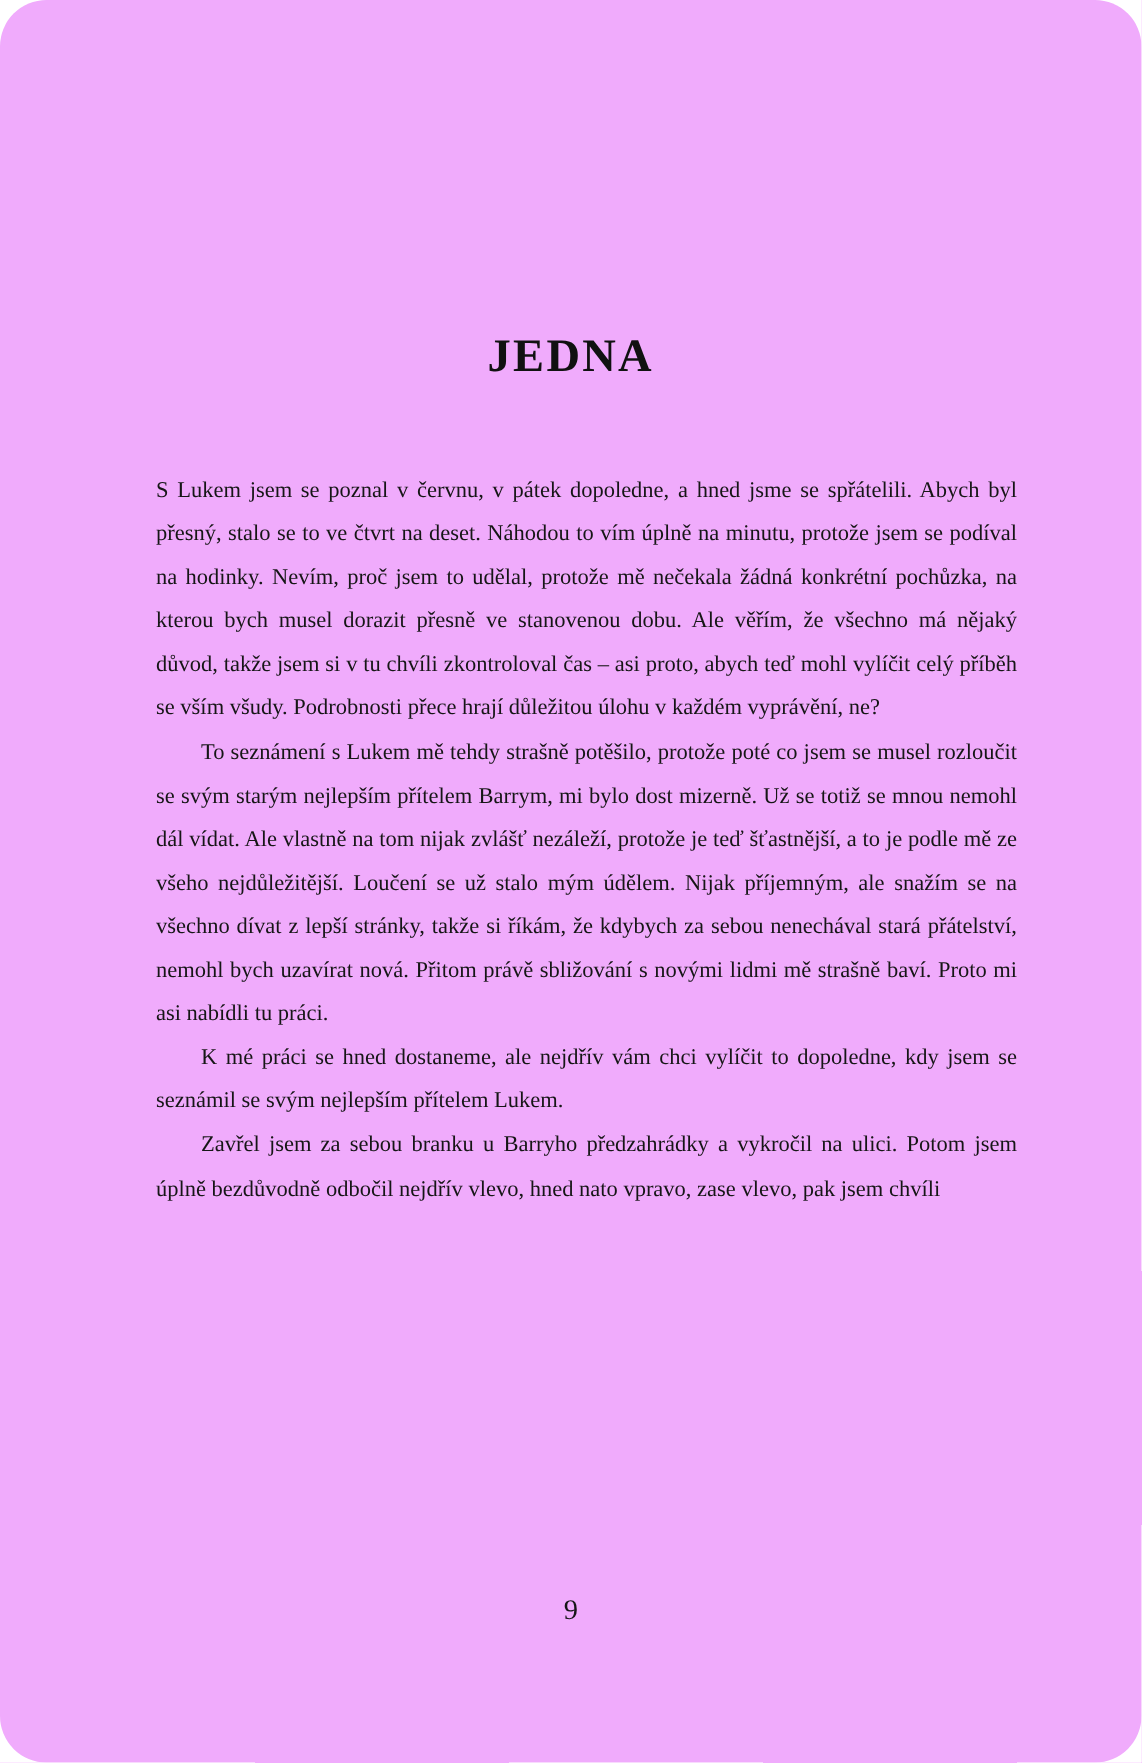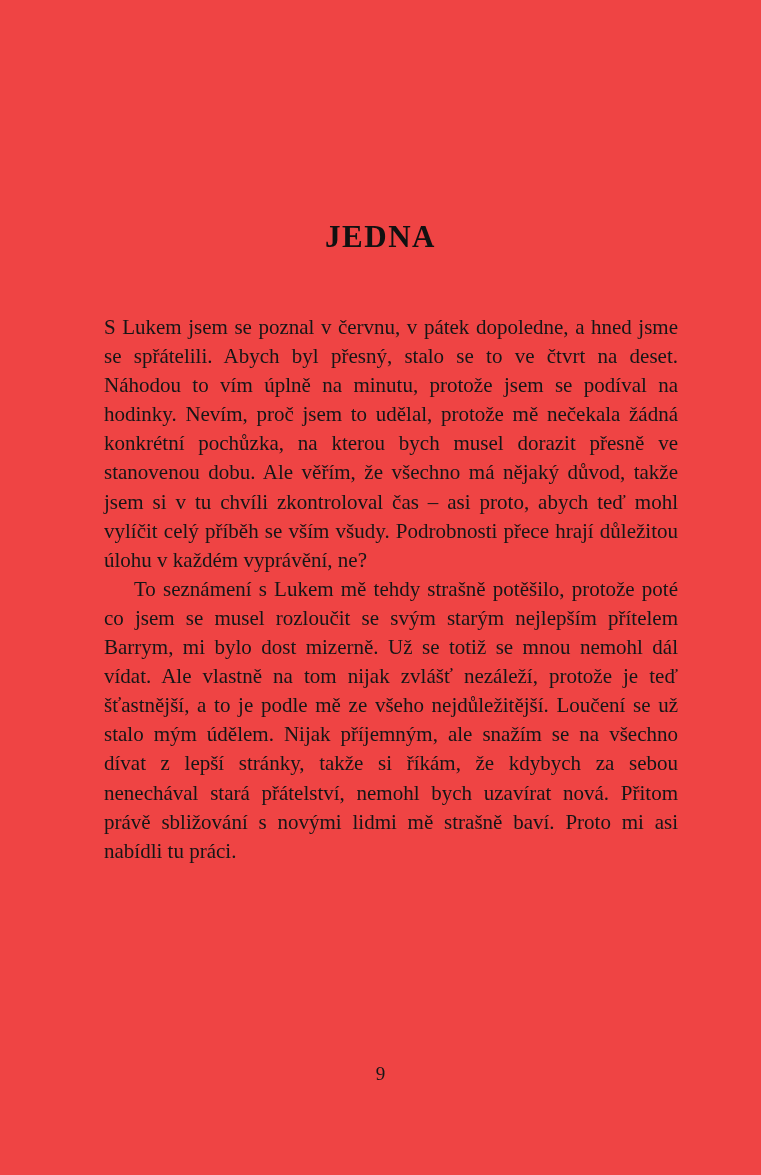--- a/index.html
+++ b/index.html
@@ -1,43 +1,44 @@
 <!DOCTYPE html>
 <html lang="cs"><head>
 <meta charset="utf-8">
 <style>
   * { box-sizing: border-box; }
   html, body { margin: 0; padding: 0; background: #ffffff; }
   .book-page {
     position: relative;
     width: 761px;
     height: 1175px;
-    background: #ef4444;
+    background: #f0abfc;
     font-family: "Liberation Serif", serif;
     color: #141414;
     overflow: hidden;
+    border-radius: 31px;
   }
   .chapter-title {
     position: absolute;
     top: 219px;
     left: 0;
     width: 100%;
     margin: 0;
     text-align: center;
     font-size: 31px;
     font-weight: bold;
     letter-spacing: 1.5px;
     color: #111111;
   }
   .text-block {
     position: absolute;
     top: 313px;
     left: 104px;
     width: 574px;
-    font-size: 21px;
+    font-size: 15px;
     line-height: 29.1px;
     text-align: justify;
     color: #161616;
   }
   .text-block p {
     margin: 0;
     padding: 0;
   }
   .text-block p.indent {
     text-indent: 30px;
@@ -55,16 +56,18 @@
 </style>
 </head>
 <body>
 
 <div class="book-page">
   <h1 class="chapter-title">JEDNA</h1>
 
   <div class="text-block">
       <p>S Lukem jsem se poznal v červnu, v pátek dopoledne, a hned jsme se spřátelili. Abych byl přesný, stalo se to ve čtvrt na deset. Náhodou to vím úplně na minutu, protože jsem se podíval na hodinky. Nevím, proč jsem to udělal, protože mě nečekala žádná konkrétní pochůzka, na kterou bych musel dorazit přesně ve stanovenou dobu. Ale věřím, že všechno má nějaký důvod, takže jsem si v tu chvíli zkontroloval čas – asi proto, abych teď mohl vylíčit celý příběh se vším všudy. Podrobnosti přece hrají důležitou úlohu v každém vyprávění, ne?</p>
       <p class="indent">To seznámení s Lukem mě tehdy strašně potěšilo, protože poté co jsem se musel rozloučit se svým starým nejlepším přítelem Barrym, mi bylo dost mizerně. Už se totiž se mnou nemohl dál vídat. Ale vlastně na tom nijak zvlášť nezáleží, protože je teď šťastnější, a to je podle mě ze všeho nejdůležitější. Loučení se už stalo mým údělem. Nijak příjemným, ale snažím se na všechno dívat z lepší stránky, takže si říkám, že kdybych za sebou nenechával stará přátelství, nemohl bych uzavírat nová. Přitom právě sbližování s novými lidmi mě strašně baví. Proto mi asi nabídli tu práci.</p>
+      <p class="indent">K mé práci se hned dostaneme, ale nejdřív vám chci vylíčit to dopoledne, kdy jsem se seznámil se svým nejlepším přítelem Lukem.</p>
+      <p class="indent">Zavřel jsem za sebou branku u Barryho předzahrádky a vykročil na ulici. Potom jsem úplně bezdůvodně odbočil nejdřív vlevo, hned nato vpravo, zase vlevo, pak jsem chvíli</p>
     </div>
 
   <div class="page-number">9</div>
 </div>
 
 </body></html>

